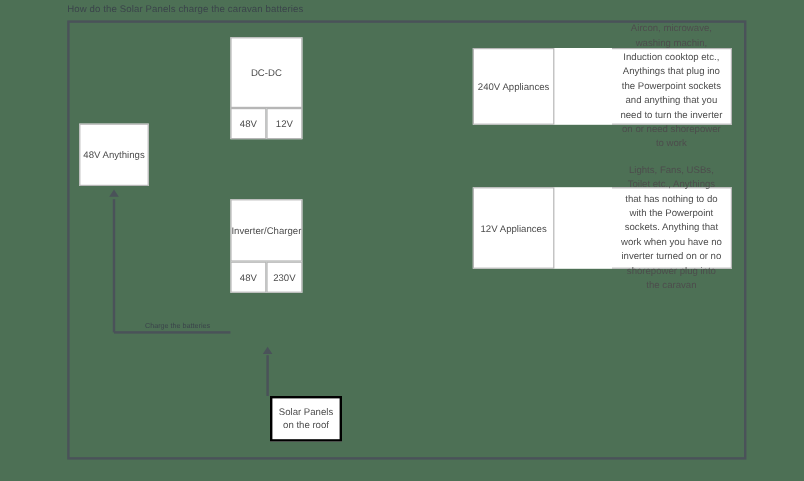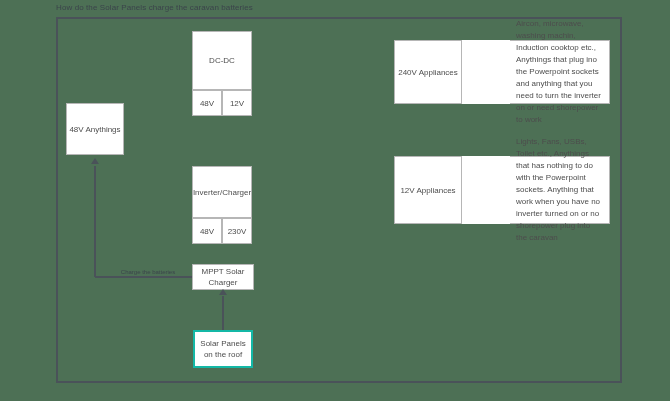--- a/index.html
+++ b/index.html
@@ -26,21 +26,21 @@
     background:transparent;
   }
 
   .node{
     position:absolute;background:#ffffff;
     border:1px solid #b6b6b6;
     box-sizing:border-box;
     display:flex;align-items:center;justify-content:center;
     text-align:center;color:#4d4d4d;font-size:8px;line-height:11px;
   }
-  .node.red{border:2px solid #14b8a6;}
+  .node.red{border:2px solid #000000;margin-left:32px;}
 
   .stack{position:absolute;box-sizing:border-box;}
   .stack .main{
     background:#fff;border:1px solid #b6b6b6;box-sizing:border-box;
     display:flex;align-items:center;justify-content:center;
     color:#4d4d4d;font-size:8px;white-space:nowrap;
   }
   .stack .row{display:flex;}
   .stack .cell{
     background:#fff;border:1px solid #b6b6b6;box-sizing:border-box;
@@ -51,21 +51,21 @@
 
   .appl{position:absolute;display:flex;background:#fff;box-sizing:border-box;}
   .appl .label{
     border:1px solid #b6b6b6;box-sizing:border-box;
     width:68px;display:flex;align-items:center;justify-content:center;
     text-align:center;color:#4d4d4d;font-size:8px;line-height:11px;
   }
   .appl .desc{
     border:1px solid #b6b6b6;border-left:none;box-sizing:border-box;
     flex:1;display:flex;align-items:center;justify-content:center;
-    text-align:left;color:#4d4d4d;font-size:8px;line-height:12px;
+    text-align:center;color:#4d4d4d;font-size:8px;line-height:12px;
     padding:4px 6px;
     margin-left:48px;
   }
 
   .line{position:absolute;background:#4a5259;}
   .vline{width:2px;}
   .hline{height:2px;}
   .arrow-up{
     position:absolute;width:0;height:0;
     border-left:4px solid transparent;border-right:4px solid transparent;
@@ -110,23 +110,20 @@
     <div class="row">
       <div class="cell">
         <span>48V</span>
       </div>
       <div class="cell">
         <span>230V</span>
       </div>
     </div>
   </div>
 
-  <div class="node" style="left:192px;top:264px;width:62px;height:26px;">
-    <span>MPPT Solar Charger</span>
-  </div>
 
   <div class="node red" style="left:193px;top:330px;width:60px;height:38px;">
     <span>Solar Panels on the roof</span>
   </div>
 
   <div class="appl" style="left:394px;top:40px;width:216px;height:64px;">
     <div class="label">
       <span>240V Appliances</span>
     </div>
     <div class="desc">

